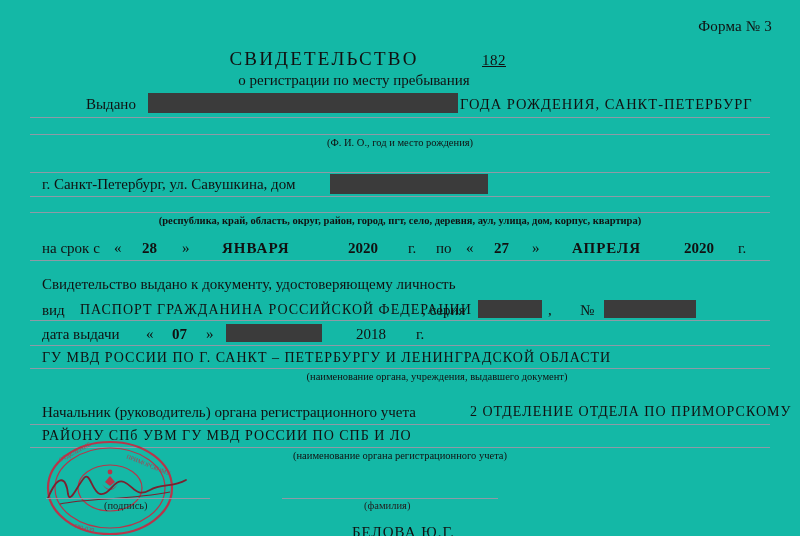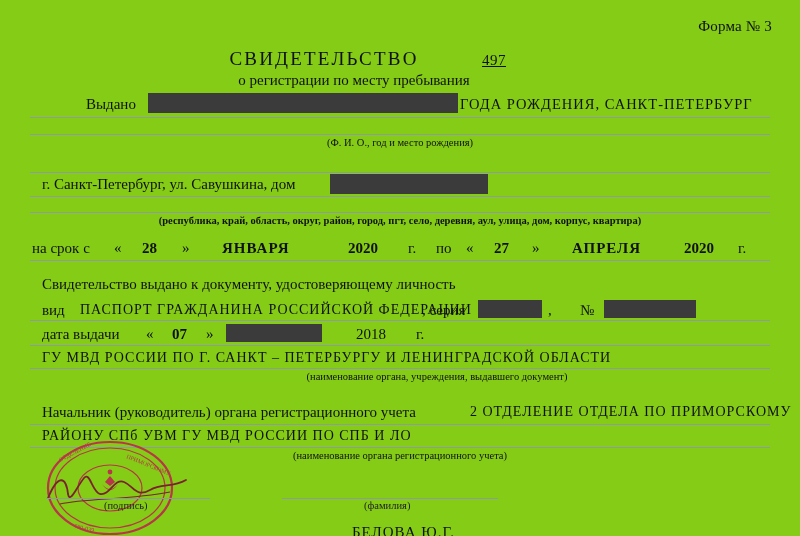--- a/index.html
+++ b/index.html
@@ -11,21 +11,21 @@
     height: 536px;
     background: #ffffff;
     font-family: "Liberation Serif", serif;
     color: #111111;
     overflow: hidden;
   }
   .page {
     position: relative;
     width: 800px;
     height: 536px;
-    background: #84cc16;
+    background: #14b8a6;
   }
   
   .form-no {
     position: absolute;
     top: 18px;
     right: 28px;
     font-size: 15px;
     letter-spacing: 0.2px;
   }
   
@@ -109,40 +109,40 @@
   }
 </style>
 </head>
 <body>
 
 <div class="page">
 
   <div class="form-no">Форма № 3</div>
 
   <div class="title wide">СВИДЕТЕЛЬСТВО</div>
-  <div class="title-num">497</div>
+  <div class="title-num">182</div>
   <div class="subtitle">о регистрации по месту пребывания</div>
 
   <div class="t" style="left:86px; top:96px;">Выдано</div>
   <div class="redact" style="left:148px; top:93px; width:310px; height:20px;"></div>
   <div class="t sp" style="left:460px; top:96px; font-size:14.5px;">ГОДА РОЖДЕНИЯ, САНКТ-ПЕТЕРБУРГ</div>
   <div class="line" style="left:30px; top:117px; width:740px;"></div>
 
   <div class="line" style="left:30px; top:134px; width:740px;"></div>
   <div class="center-small" style="top:137px;">(Ф. И. О., год и место рождения)</div>
 
   <div class="line" style="left:30px; top:172px; width:740px;"></div>
 
   <div class="t" style="left:42px; top:176px;">г. Санкт-Петербург, ул. Савушкина, дом</div>
   <div class="redact" style="left:330px; top:174px; width:158px; height:20px;"></div>
   <div class="line" style="left:30px; top:196px; width:740px;"></div>
   <div class="line" style="left:30px; top:212px; width:740px;"></div>
   <div class="center-small" style="top:215px;font-weight:bold;">(республика, край, область, округ, район, город, пгт, село, деревня, аул, улица, дом, корпус, квартира)</div>
 
-  <div class="t" style="left:32px; top:240px;text-align:right;">на срок с</div>
+  <div class="t" style="left:42px; top:240px;text-align:right;">на срок с</div>
   <div class="t" style="left:114px; top:240px;">«</div>
   <div class="t" style="left:142px; top:240px; font-weight:bold;">28</div>
   <div class="t" style="left:182px; top:240px;">»</div>
   <div class="t sp" style="left:222px; top:240px; font-weight:bold;">ЯНВАРЯ</div>
   <div class="t" style="left:348px; top:240px; font-weight:bold;">2020</div>
   <div class="t" style="left:408px; top:240px;">г.</div>
   <div class="t" style="left:436px; top:240px;">по</div>
   <div class="t" style="left:466px; top:240px;">«</div>
   <div class="t" style="left:494px; top:240px; font-weight:bold;">27</div>
   <div class="t" style="left:532px; top:240px;">»</div>

